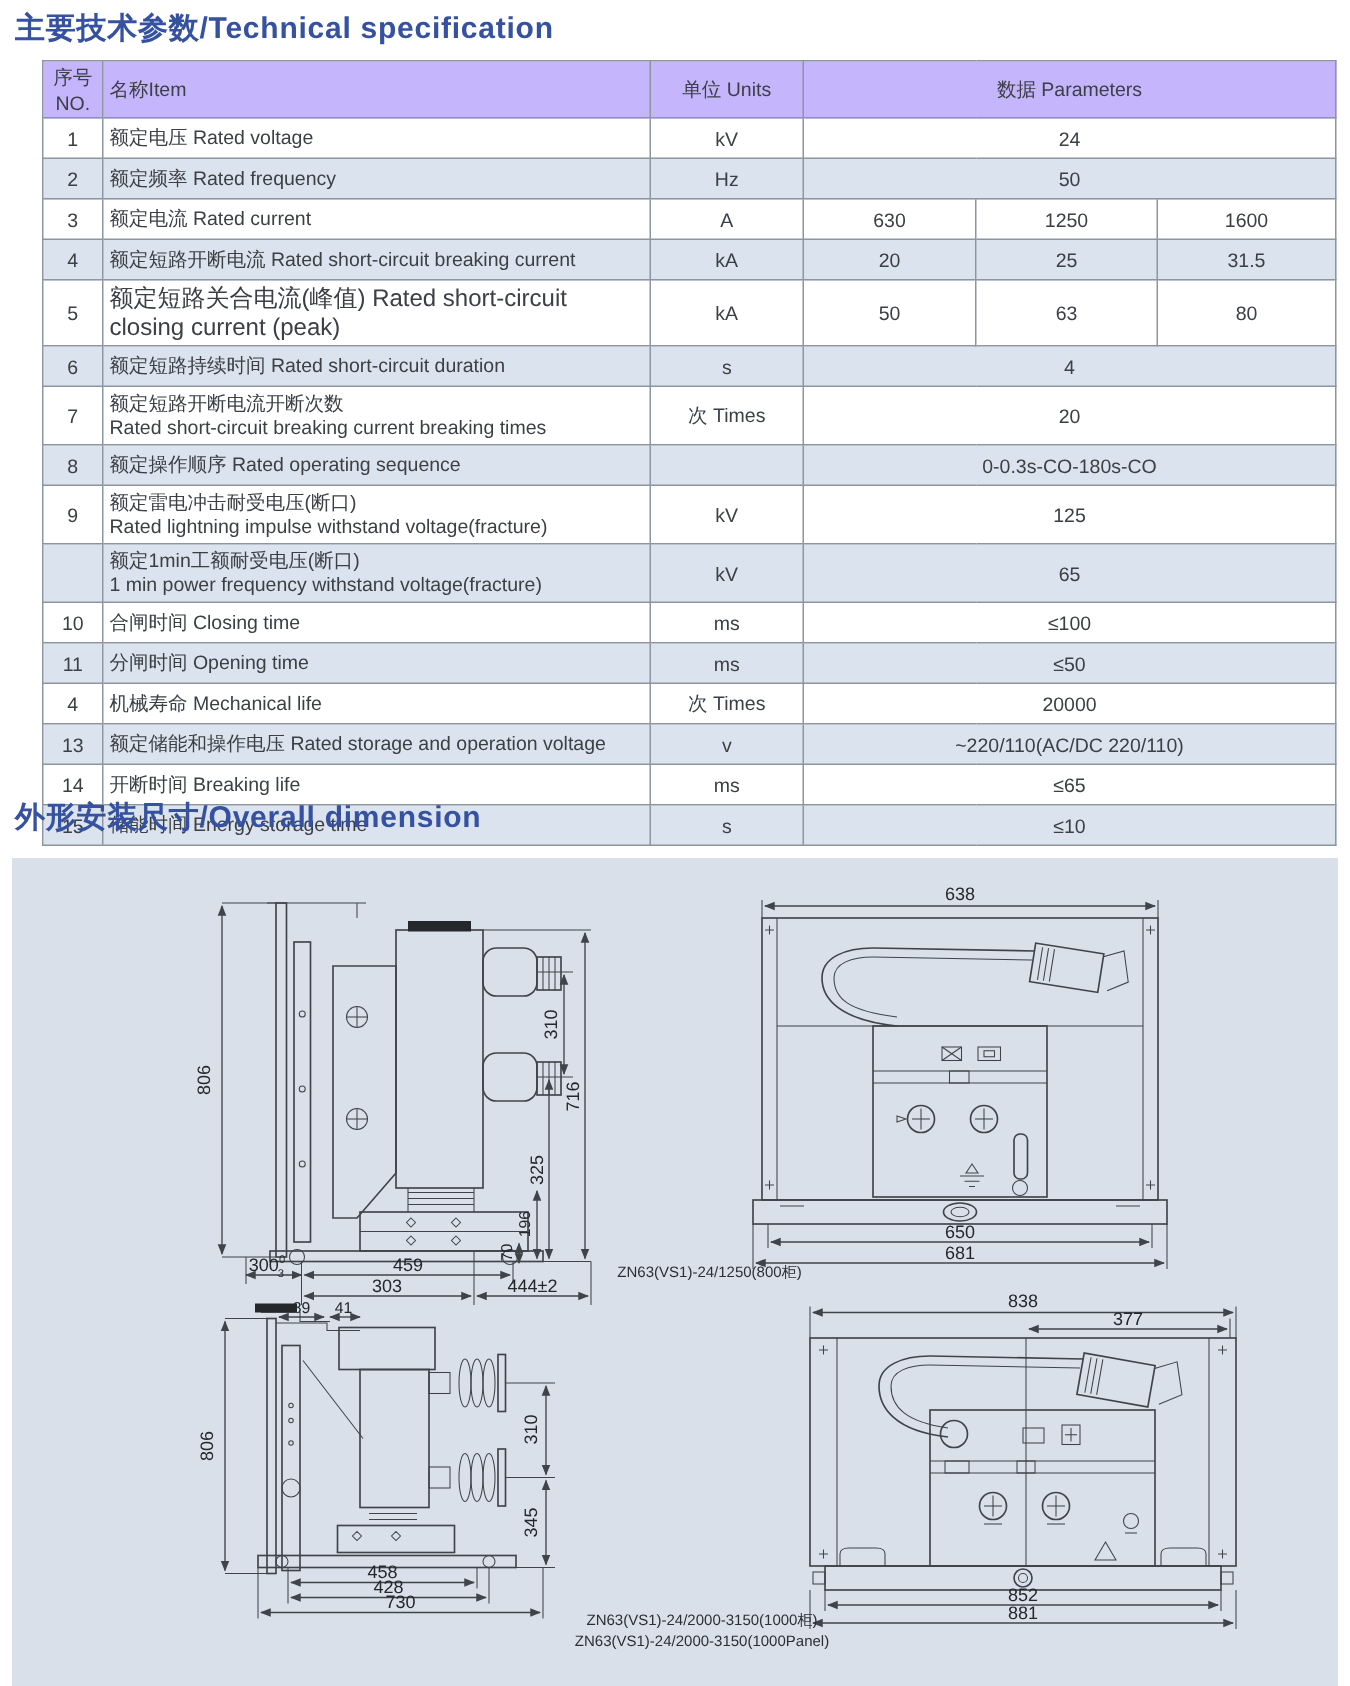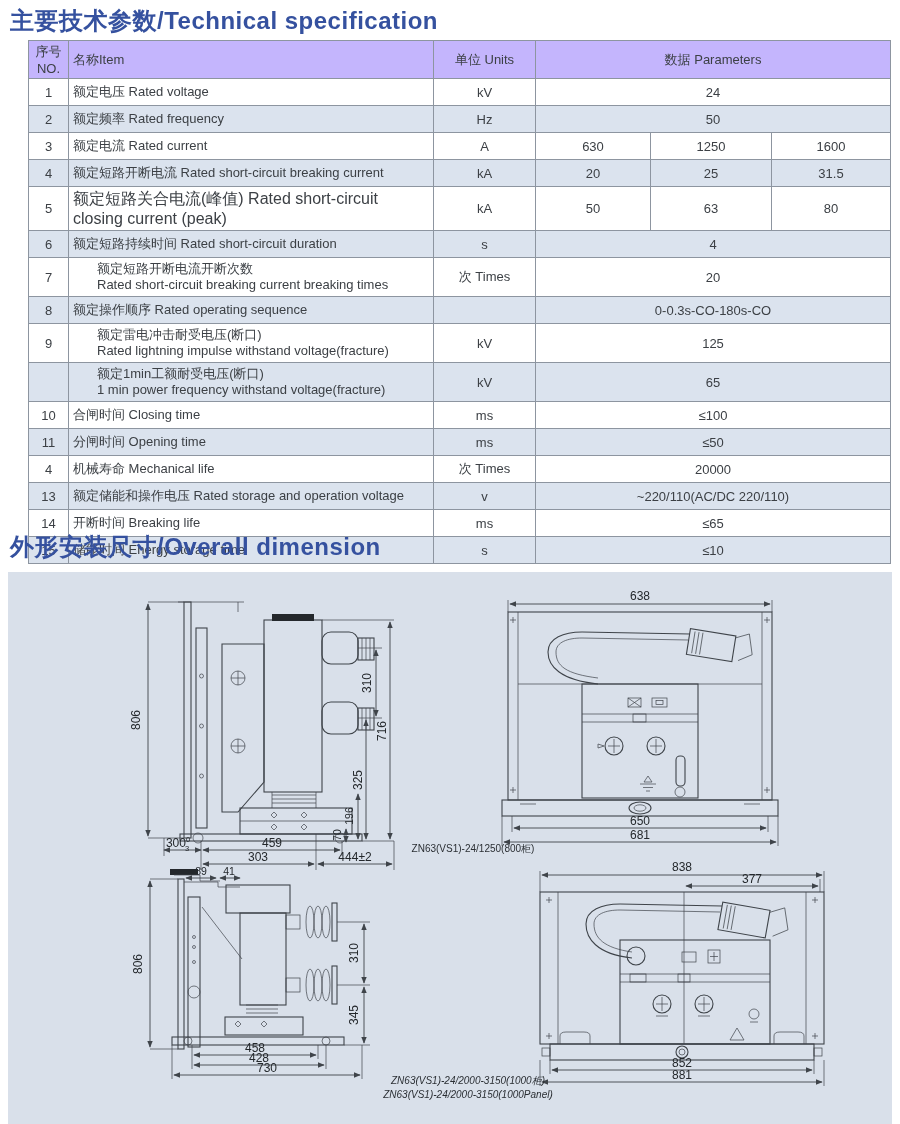--- a/index.html
+++ b/index.html
@@ -1,41 +1,41 @@
 <!DOCTYPE html>
 <html><head>
 <meta charset="utf-8">
 <style>
   html,body{margin:0;padding:0;background:#fff;width:900px;height:1124px;overflow:hidden;
     font-family:"Liberation Sans","DejaVu Sans",sans-serif;color:#34383c;}
   .page{position:relative;width:900px;height:1124px;}
-  .sec-title{position:absolute;left:10px;font-size:24px;font-weight:bold;color:#35519f;letter-spacing:.5px;}
+  .sec-title{position:absolute;left:10px;font-size:20px;font-weight:bold;color:#35519f;letter-spacing:.5px;}
   #title1{top:5px;}
   #title2{top:531px;}
   table.spec{position:absolute;left:28px;top:40px;width:862px;border-collapse:collapse;table-layout:fixed;}
   table.spec td{border:1px solid #8d95a0;font-size:13px;color:#3c4045;padding:2px 4px;vertical-align:middle;}
   table.spec thead td{height:23px;}
   table.spec tbody tr.alt{background:#dbe3ee;}
   thead tr{background:#c4b5fd;}
   td.c{text-align:center;}
   td.item{padding-left:12px;}
-  td.item .l2{line-height:1.25;margin-left:24px;}
+  td.item .l2{line-height:1.25;}
   tr.h26 td{height:22px;}
   tr.h38 td{height:34px;}
   .panel{position:absolute;left:8px;top:572px;width:884px;height:552px;background:#d9e0ea;}
   .panel svg{position:absolute;overflow:visible;}
   .ol{fill:none;stroke:#3f444a;stroke-width:1.1;}
   .tl{fill:none;stroke:#3f444a;stroke-width:0.7;}
   .dl{stroke:#3f444a;stroke-width:0.9;marker-start:url(#arw);marker-end:url(#arw);fill:none;}
   .xl{stroke:#3f444a;stroke-width:0.7;}
   .dt{font-size:12px;fill:#24282c;text-anchor:middle;}
   .dts{font-size:10.5px;fill:#24282c;text-anchor:middle;}
   .cap{position:absolute;text-align:center;font-size:10px;color:#2b2f34;line-height:1.35;}
   #capAB{left:300px;top:270px;width:330px;}
-  #capCD{left:255px;top:502px;width:410px;font-style:italic;}
+  #capCD{left:255px;top:502px;width:410px;}
   .sup{font-size:7.5px;}
 </style>
 </head>
 <body>
 
 <div class="page">
 
   <svg width="0" height="0" style="position:absolute">
     <defs>
       <marker id="arw" viewBox="0 0 10 10" refX="9" refY="5" markerWidth="8" markerHeight="8" orient="auto-start-reverse">

